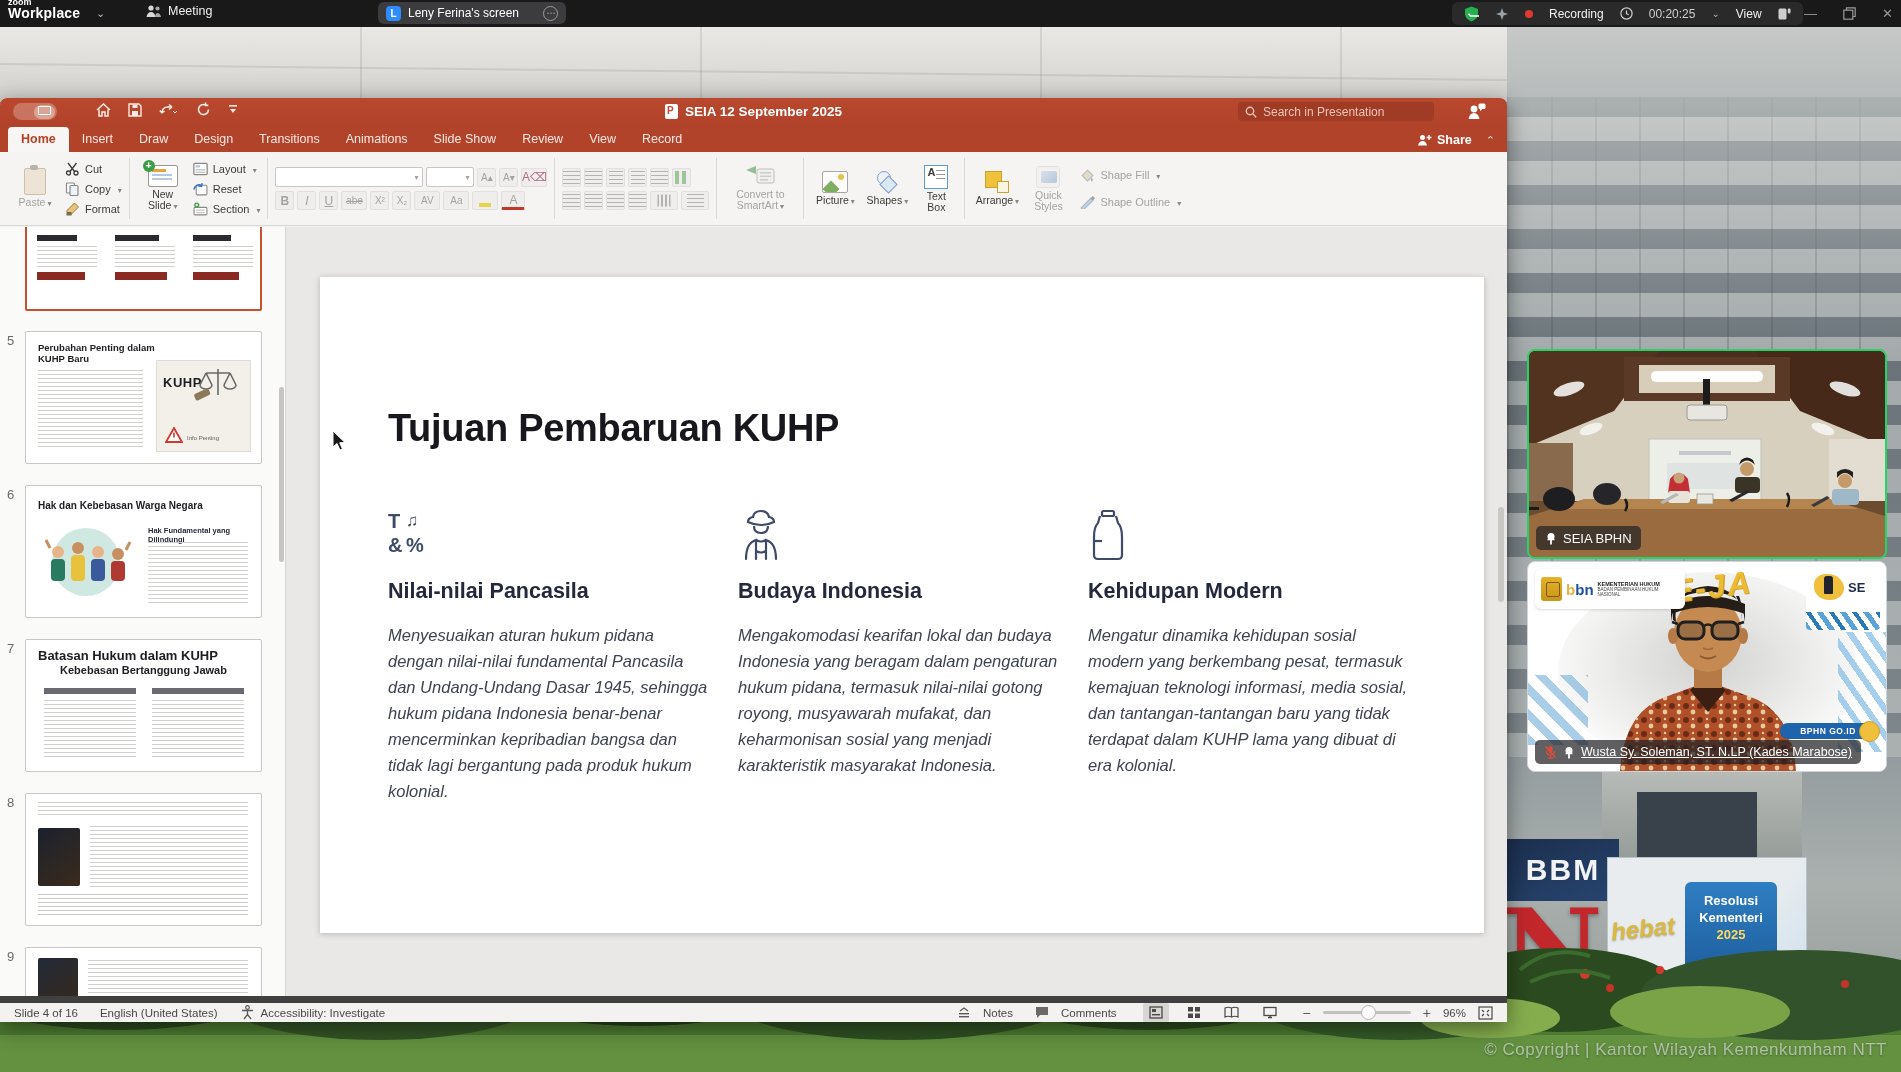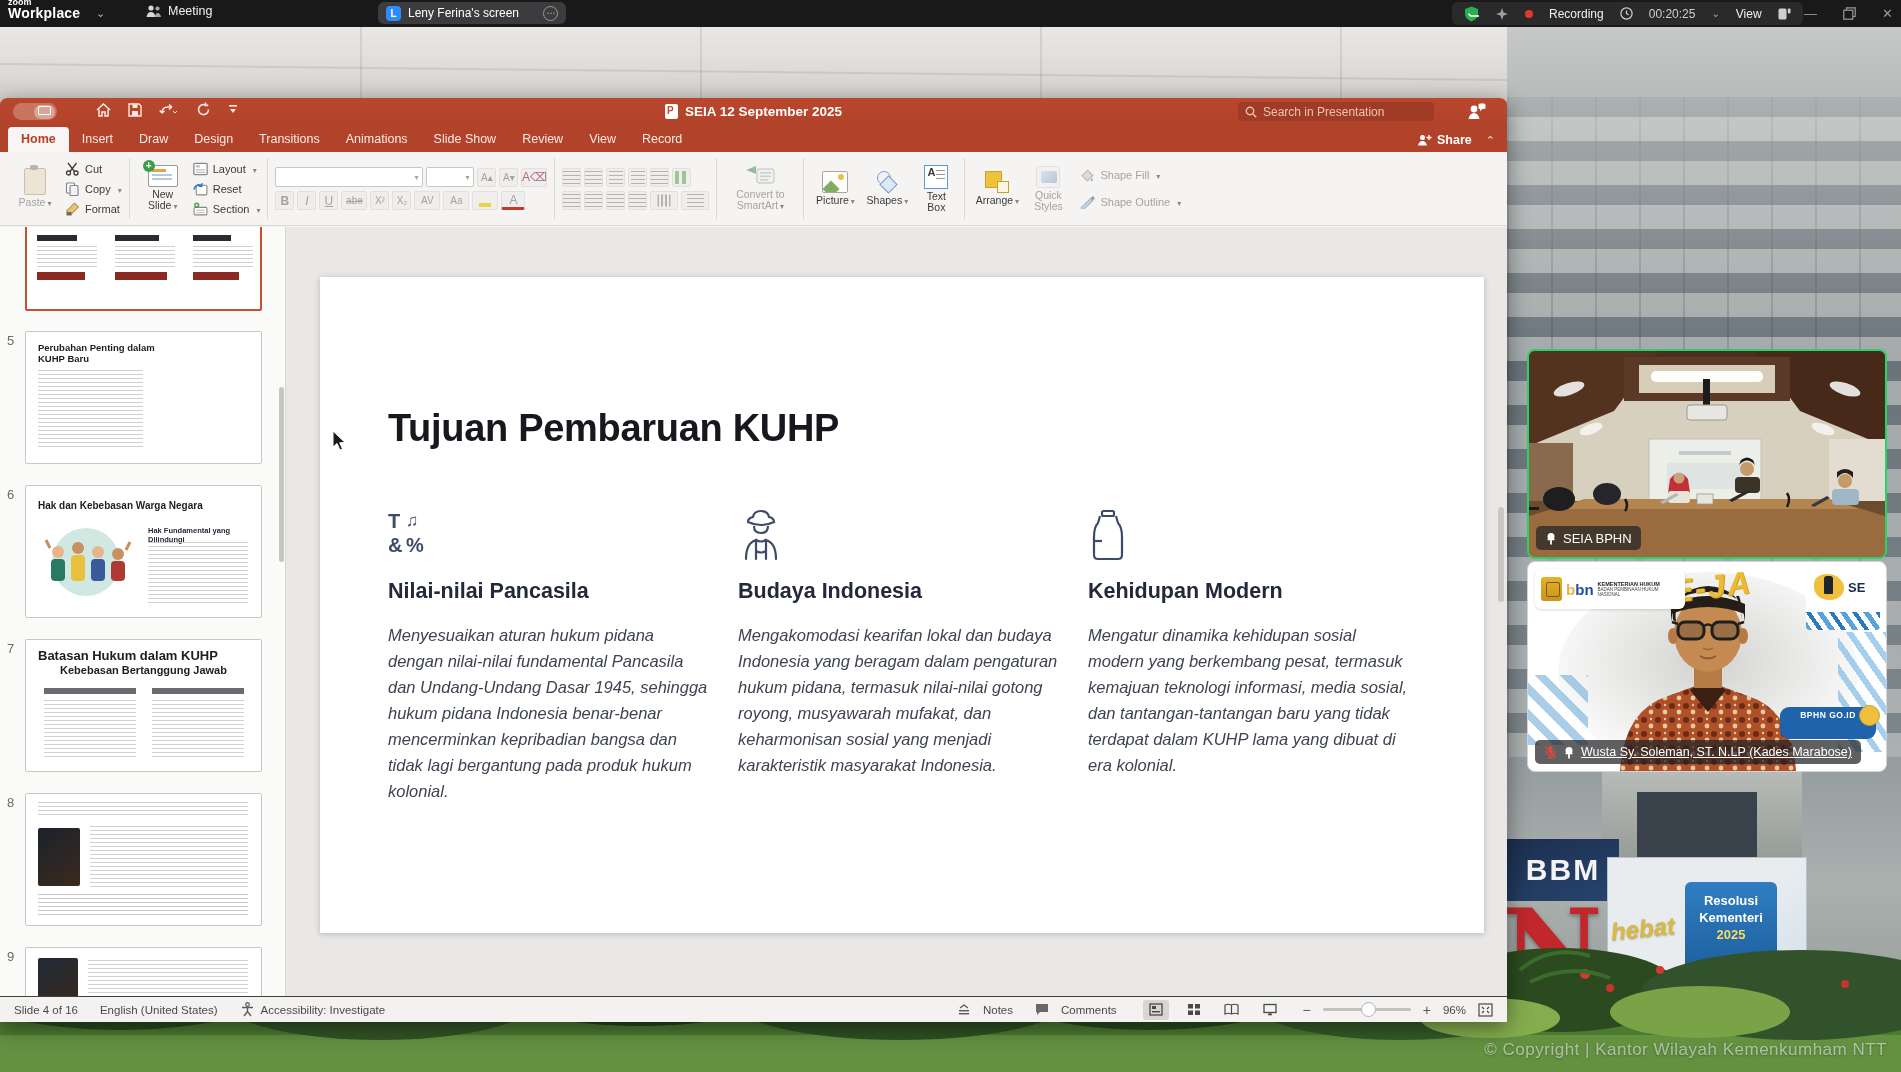--- a/index.html
+++ b/index.html
@@ -146,21 +146,21 @@
   .slide { position:absolute; left:34px; top:50px; width:1164px; height:656px; background:#fff; box-shadow:0 1px 6px rgba(0,0,0,.22); }
   .slide-title { position:absolute; left:68px; top:130px; font-size:38px; font-weight:bold; color:#17171d; letter-spacing:-.3px; }
   .col { position:absolute; top:232px; width:325px; }
   .col .icon { height:62px; color:#3e4a66; }
   .col h3 { font-size:21.5px; font-weight:bold; color:#23283b; margin-top:8px; }
   .col p { margin-top:18px; font-size:16.5px; font-style:italic; color:#3e4350; line-height:26px; }
   .typo-grid { display:grid; grid-template-columns:18px 22px; grid-template-rows:24px 24px; font-weight:bold; font-size:20px; line-height:24px; }
   .typo-grid .g { color:#3e4a66; }
   .canvas-sb { position:absolute; right:3px; top:280px; width:6px; height:95px; background:#c9c7c4; border-radius:3px; }
 
-  .statusbar { position:absolute; left:0; bottom:0; width:100%; height:26px; background:#f3f2f0; border-top:1px solid #404040;
+  .statusbar { position:absolute; left:0; bottom:0; width:100%; height:26px; background:#f3f2f0; border-top:7px solid #404040;
     display:flex; align-items:center; font-size:11.5px; color:#4a4947; }
   .statusbar .sp { margin-left:22px; }
   .sb-right { margin-left:auto; display:flex; align-items:center; gap:12px; padding-right:14px; }
   .viewbtn { width:26px; height:20px; display:flex; align-items:center; justify-content:center; border-radius:3px; }
   .viewbtn.active { background:#d8d6d3; }
   .zoomtrack { width:88px; height:3px; background:#c3c1be; border-radius:2px; position:relative; }
   .zoomknob { position:absolute; left:38px; top:-6px; width:15px; height:15px; border-radius:50%; background:#fdfdfd; border:1px solid #b5b3b0; }
 
   
   .vid { position:absolute; left:1527px; width:360px; z-index:6; border-radius:8px; overflow:hidden; }
@@ -185,21 +185,21 @@
   .cornercard .se { position:absolute; left:42px; top:12px; font-size:13px; font-weight:bold; color:#1d2a4a; }
   .cornercard .stripes { position:absolute; left:0; bottom:0; width:74px; height:18px;
     background:repeating-linear-gradient(55deg,#5aa3d8 0 5px,#fff 5px 10px,#2a79b8 10px 14px,#fff 14px 19px); }
   .bluedeco-l { position:absolute; left:0; bottom:26px; width:60px; height:70px; z-index:1;
     background:
       linear-gradient(0deg, transparent 0, transparent 100%),
       repeating-linear-gradient(45deg,#7db5dc 0 8px,transparent 8px 18px);
     opacity:.65; }
   .bluedeco-r { position:absolute; right:0; top:70px; width:48px; height:120px; z-index:1;
     background:repeating-linear-gradient(55deg,#8fc3e8 0 6px,transparent 6px 15px); opacity:.8; }
-  .bphn-pill { position:absolute; right:10px; bottom:32px; width:96px; height:32px; background:#1f63ad; border-radius:9px;
+  .bphn-pill { position:absolute; right:10px; bottom:32px; width:96px; height:16px; background:#1f63ad; border-radius:9px;
     color:#fff; font-size:8.5px; font-weight:bold; line-height:16px; text-align:center; z-index:2; letter-spacing:.5px; }
   .bphn-pill::after { content:""; position:absolute; right:-4px; top:-2px; width:19px; height:19px; background:#f0c03c; border-radius:50%;
     border:1px solid #caa02a; }
   .micmute { position:relative; width:13px; height:14px; }
 
   .cursor { position:absolute; left:332px; top:430px; z-index:9; }
 </style>
 </head>
 <body>
 
@@ -610,20 +610,32 @@
             <div class="tlines" style="height:6px;width:38px;background:#2a2a30;"></div>
             <div class="tlines lt" style="height:22px;margin-top:5px;"></div>
             <div style="height:8px;margin-top:4px;background:#8a2a22;width:46px;"></div>
           </div>
         </div>
 
         <span class="tnum" style="top:106px;">5</span>
         <div class="thumb" style="top:104px;">
           <div class="tt" style="position:absolute;left:12px;top:10px;font-size:9.5px;width:120px;line-height:11px;">Perubahan Penting dalam KUHP Baru</div>
           <div class="tlines lt" style="position:absolute;left:12px;top:38px;width:105px;height:80px;"></div>
+          <div style="position:absolute;left:130px;top:28px;width:95px;height:92px;background:#f3f0ea;border:1px solid #e0ddd6;">
+            <div class="tt" style="position:absolute;left:6px;top:14px;font-size:13px;letter-spacing:.5px;">KUHP</div>
+            <svg width="60" height="48" viewBox="0 0 60 48" style="position:absolute;right:2px;top:4px;">
+              <path d="M30,4 V30 M18,8 H42 M18,8 L12,20 M18,8 L24,20 M12,20 A6,4 0 0 0 24,20 M42,8 L36,20 M42,8 L48,20 M36,20 A6,4 0 0 0 48,20" stroke="#6a6a68" stroke-width="1.6" fill="none"></path>
+              <rect x="6" y="26" width="16" height="7" rx="2" fill="#8a7a5a" transform="rotate(-25 14 29)"></rect>
+            </svg>
+            <svg width="18" height="16" viewBox="0 0 18 16" style="position:absolute;left:8px;bottom:8px;">
+              <path d="M9,1 L17,15 H1 Z" fill="#fff" stroke="#d03a2e" stroke-width="1.8"></path>
+              <rect x="8.2" y="5.5" width="1.6" height="5" fill="#d03a2e"></rect>
+            </svg>
+            <div style="position:absolute;left:30px;bottom:10px;font-size:6px;color:#5a5a58;">Info Penting</div>
+          </div>
         </div>
 
         <span class="tnum" style="top:260px;">6</span>
         <div class="thumb" style="top:258px;">
           <div class="tt" style="position:absolute;left:12px;top:14px;font-size:10px;">Hak dan Kebebasan Warga Negara</div>
           <svg width="100" height="78" viewBox="0 0 100 78" style="position:absolute;left:10px;top:36px;">
             <circle cx="50" cy="40" r="34" fill="#cfe8e2"></circle>
             <circle cx="22" cy="30" r="6" fill="#e8b48a"></circle>
               <rect x="15" y="37" width="14" height="22" rx="4" fill="#2a7a62"></rect>
             <circle cx="42" cy="26" r="6" fill="#c89060"></circle>

